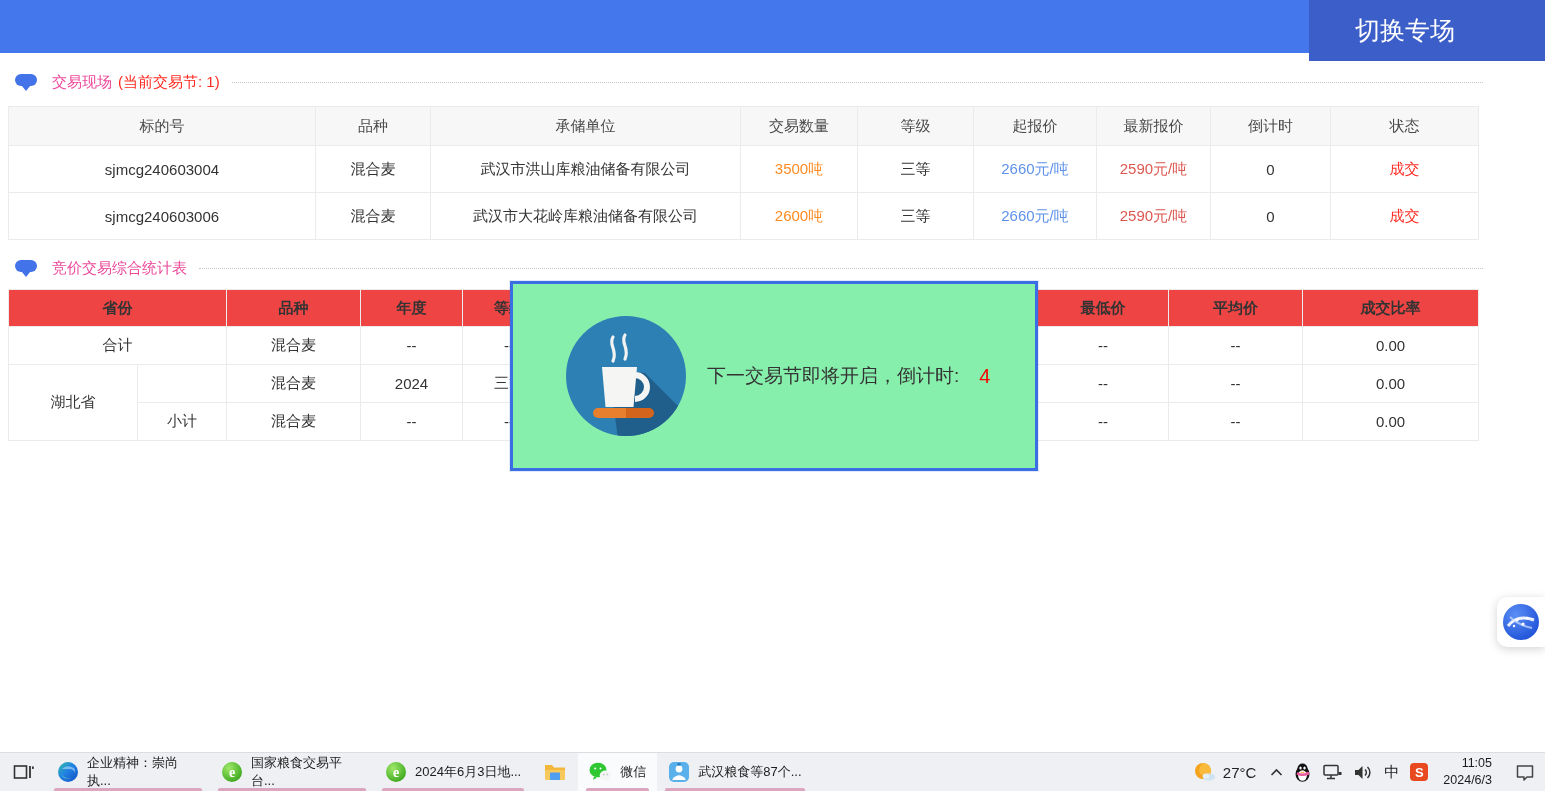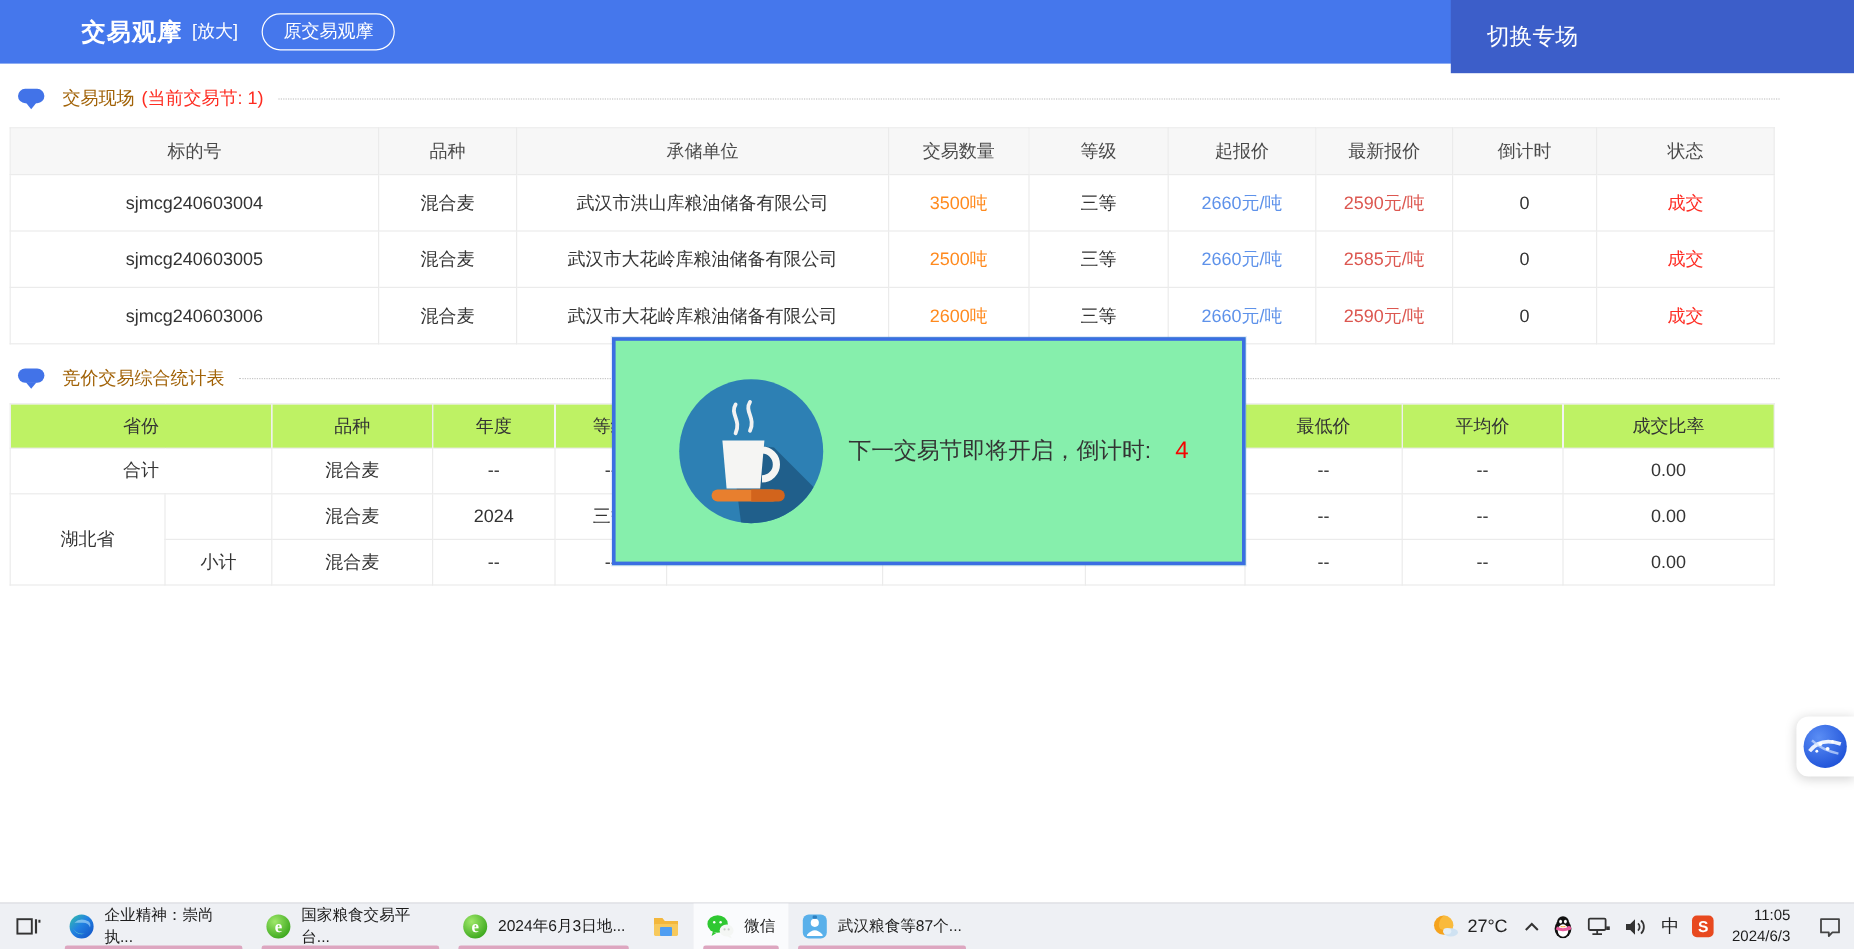--- a/index.html
+++ b/index.html
@@ -8,38 +8,38 @@
 
   
   .topbar { position:relative; height:53px; background:#4577ec; color:#fff; }
   .topbar-left { position:absolute; left:68px; top:0; height:53px; display:flex; align-items:center; }
   .app-title { font-size:20px; font-weight:bold; letter-spacing:1px; }
   .zoom-label { font-size:15px; margin-left:8px; }
   .orig-btn { margin-left:20px; border:1px solid #fff; border-radius:16px; background:transparent;
     color:#fff; font-size:15px; padding:5px 17px; cursor:pointer; font-family:inherit; }
   .session-title { position:absolute; left:50%; top:0; transform:translateX(-50%); height:53px;
     display:flex; align-items:center; font-size:19px; font-weight:bold; white-space:nowrap; }
-  .switch-block { position:absolute; right:0; top:0; width:336px; height:61px; background:#3c5ec9;
-    display:flex; align-items:center; padding-left:30px; font-size:19px; cursor:pointer; }
+  .switch-block { position:absolute; right:0; top:0; width:236px; height:61px; background:#3c5ec9;
+    display:flex; align-items:center; padding-left:46px; font-size:25px; cursor:pointer; }
 
   
   .section-header { display:flex; align-items:center; margin:0 62px 0 14px; height:24px; }
   .sh1 { margin-top:17px; } .sh2 { margin-top:16px;font-family:Liberation Serif, serif; }
-  .section-title { font-size:15px; color:#a16207; margin-left:14px; white-space:nowrap; }
+  .section-title { font-size:15px; color:#ec4899; margin-left:14px; white-space:nowrap; }
   .section-note { font-size:15px; color:#fe2b20; margin-left:6px; white-space:nowrap; }
   .dotted-line { flex:1; border-top:1px dotted #c6c6c6; height:0; margin-left:12px; }
 
   
   table { border-collapse:collapse; table-layout:fixed; margin-left:8px; width:1470px; }
   .t1 { margin-top:12px; } .t2 { margin-top:9px; }
   th, td { border:1px solid #ebebeb; text-align:center; font-size:15px; color:#333;
     overflow:hidden; white-space:nowrap; }
   .t1 th { background:#f7f7f7; font-weight:400; color:#4a4a4a; height:39px; }
   .t1 td { height:47px; }
-  .t2 th { background:#bef264; font-weight:normal; color:#333; height:37px; }
+  .t2 th { background:#ef4444; font-weight:bold; color:#333; height:37px; }
   .t2 td { height:38px; }
   .c-orange { color:#ff8a1e; } .c-blue { color:#5e92ea; } .c-salmon { color:#dc5750; } .c-red { color:#fe2c23; }
 
   
   .modal { position:absolute; left:510px; top:281px; width:528px; height:190px; background:#86efac;
     border:3px solid #3b6ee2; z-index:30; display:flex; align-items:center; box-shadow:0 0 0 1px rgba(59,110,226,.15); }
   .coffee-wrap { margin-left:52px; width:122px; height:122px; flex:0 0 auto; }
   .modal-text { font-size:19px; color:#333; margin-left:20px; white-space:nowrap; }
   .modal-count { font-size:20px; color:#f50400; margin-left:20px; font-weight:500; }
 
@@ -70,25 +70,20 @@
   .sogou-badge { width:18px; height:18px; background:#e8491f; border-radius:4px; color:#fff;
     font-size:13px; font-weight:bold; display:flex; align-items:center; justify-content:center; }
   .clock { text-align:right; font-size:12.5px; color:#1c1c1c; line-height:1.35; margin:0 13px 0 9px;
     display:flex; flex-direction:column; justify-content:center; cursor:pointer;align-items:flex-end; }
   .notif-btn { width:40px; display:flex; align-items:center; justify-content:center; cursor:pointer; }
 </style>
 </head>
 <body>
 
 <div class="topbar">
-  <div class="topbar-left">
-    <span class="app-title">交易观摩</span>
-    <span class="zoom-label">[放大]</span>
-    <button class="orig-btn">原交易观摩</button>
-  </div>
   <div class="switch-block">切换专场</div>
 </div>
 
 <div class="section-header sh1">
   <svg width="24" height="22" viewBox="0 0 24 22">
     <rect x="1" y="3" width="22" height="12" rx="6" fill="#4273e8"></rect>
     <path d="M7.5 14.5 L16.5 14.5 L12 20 Z" fill="#4273e8"></path>
   </svg>
   <span class="section-title">交易现场</span>
   <span class="section-note">(当前交易节: 1)</span>
@@ -122,31 +117,20 @@
   </thead>
   <tbody>
     <tr>
       <td>sjmcg240603004</td>
       <td>混合麦</td>
       <td>武汉市洪山库粮油储备有限公司</td>
       <td class="c-orange">3500吨</td>
       <td>三等</td>
       <td class="c-blue">2660元/吨</td>
       <td class="c-salmon">2590元/吨</td>
-      <td>0</td>
-      <td class="c-red">成交</td>
-    </tr>
-    <tr>
-      <td>sjmcg240603005</td>
-      <td>混合麦</td>
-      <td>武汉市大花岭库粮油储备有限公司</td>
-      <td class="c-orange">2500吨</td>
-      <td>三等</td>
-      <td class="c-blue">2660元/吨</td>
-      <td class="c-salmon">2585元/吨</td>
       <td>0</td>
       <td class="c-red">成交</td>
     </tr>
     <tr>
       <td>sjmcg240603006</td>
       <td>混合麦</td>
       <td>武汉市大花岭库粮油储备有限公司</td>
       <td class="c-orange">2600吨</td>
       <td>三等</td>
       <td class="c-blue">2660元/吨</td>

